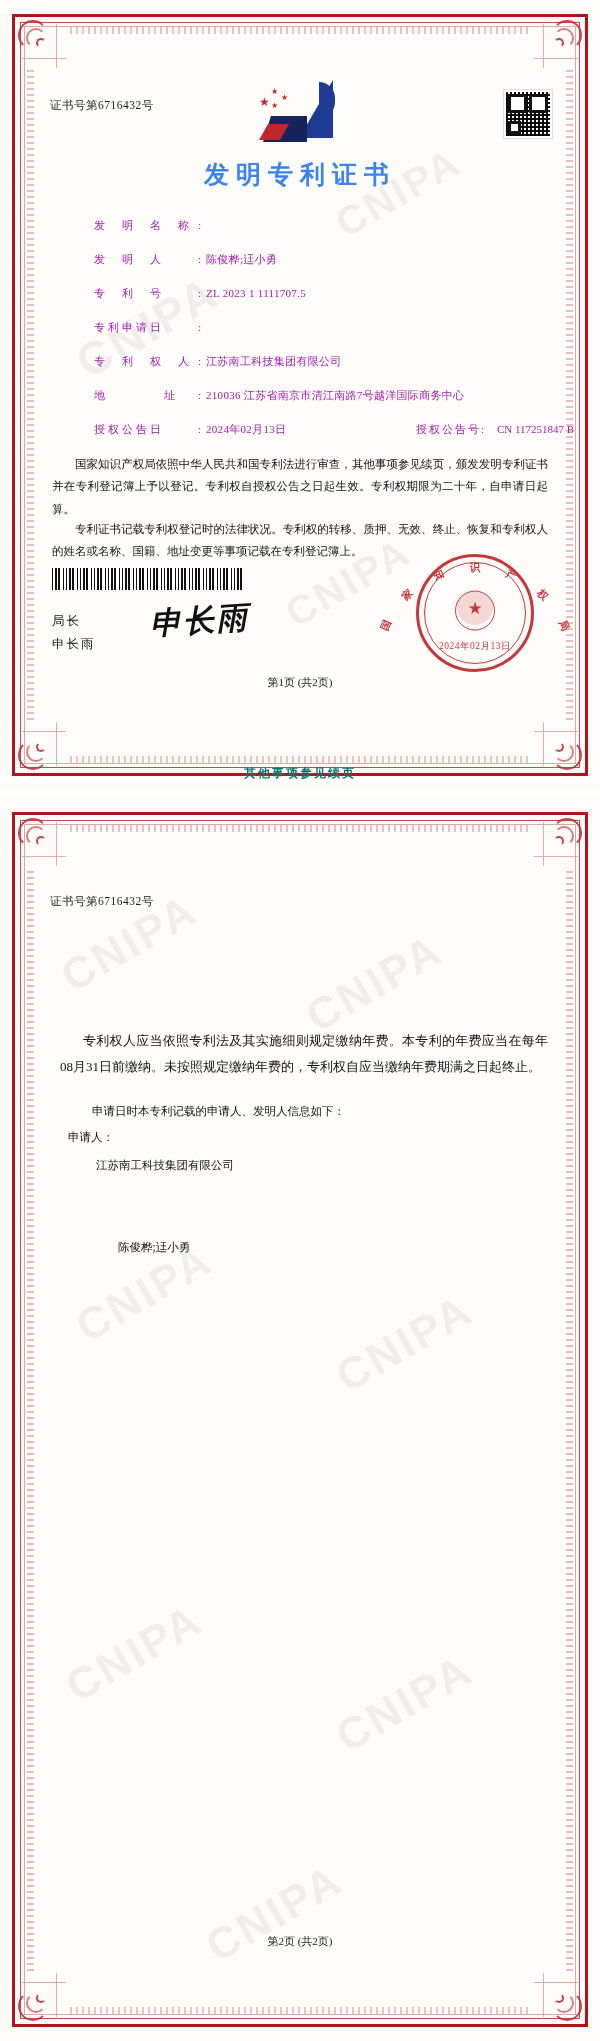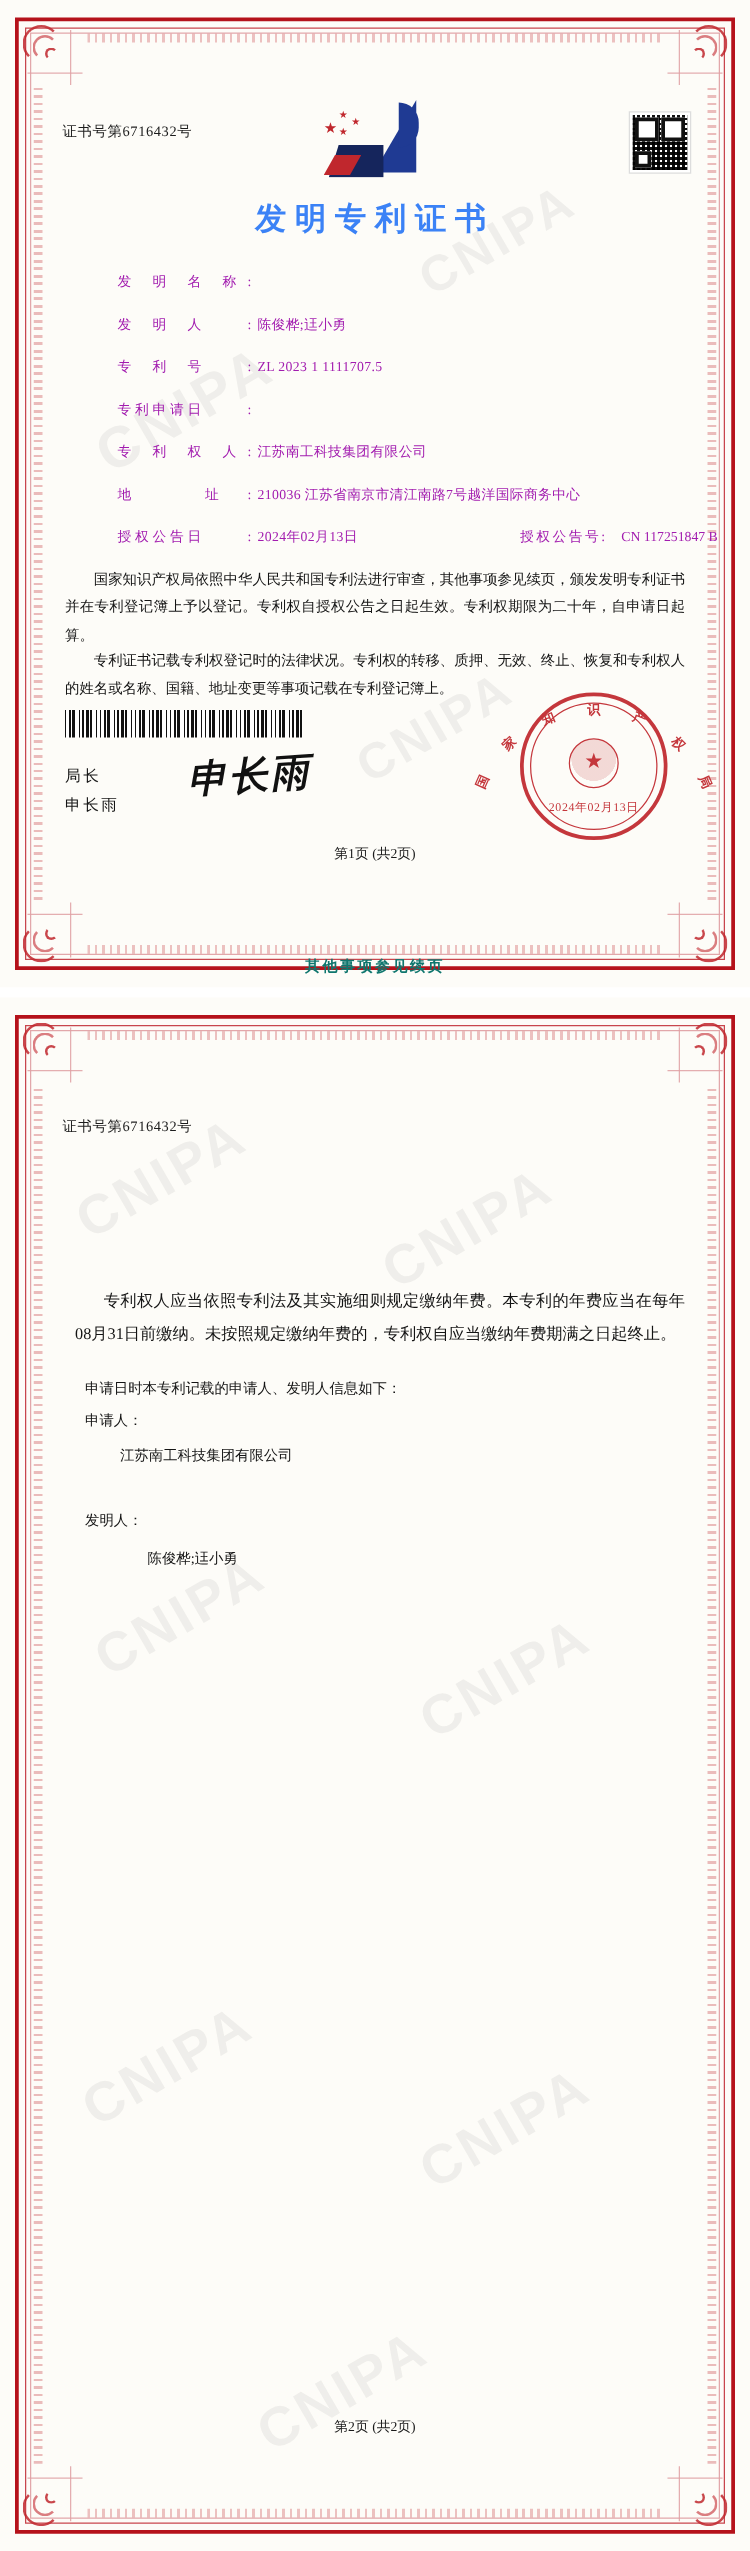--- a/index.html
+++ b/index.html
@@ -341,21 +341,21 @@
   }
   .p2-para.a { top: 190px; text-indent: 23px; }
 
   .p2-sub {
     position: absolute;
     left: 28px; right: 12px;
     font-size: 11.5px;
     line-height: 2.0;
     color: #141414;
   }
-  .p2-sub.t1 { top: 262px; }
+  .p2-sub.t1 { top: 262px; margin-left: 24px; }
   .p2-sub.t2 { top: 288px; }
   .p2-sub.v1 { top: 316px; left: 56px; }
   .p2-sub.t3 { top: 368px; }
   .p2-sub.v2 { top: 398px; left: 78px; }
 
   .p2 .page-num { bottom: 52px; }
 </style>
 </head>
 <body>
 
@@ -556,18 +556,17 @@
 
   <div class="content">
 
     <div class="cert-no">证书号第6716432号</div>
 
     <div class="p2-para a">专利权人应当依照专利法及其实施细则规定缴纳年费。本专利的年费应当在每年08月31日前缴纳。未按照规定缴纳年费的，专利权自应当缴纳年费期满之日起终止。</div>
 
     <div class="p2-sub t1">申请日时本专利记载的申请人、发明人信息如下：</div>
     <div class="p2-sub t2">申请人：</div>
     <div class="p2-sub v1">江苏南工科技集团有限公司</div>
-    <div class="p2-sub t3">发明人：</div>
     <div class="p2-sub v2">陈俊桦;迋小勇</div>
 
     <div class="page-num">第2页 (共2页)</div>
   </div>
 </div>
 
 </body></html>

